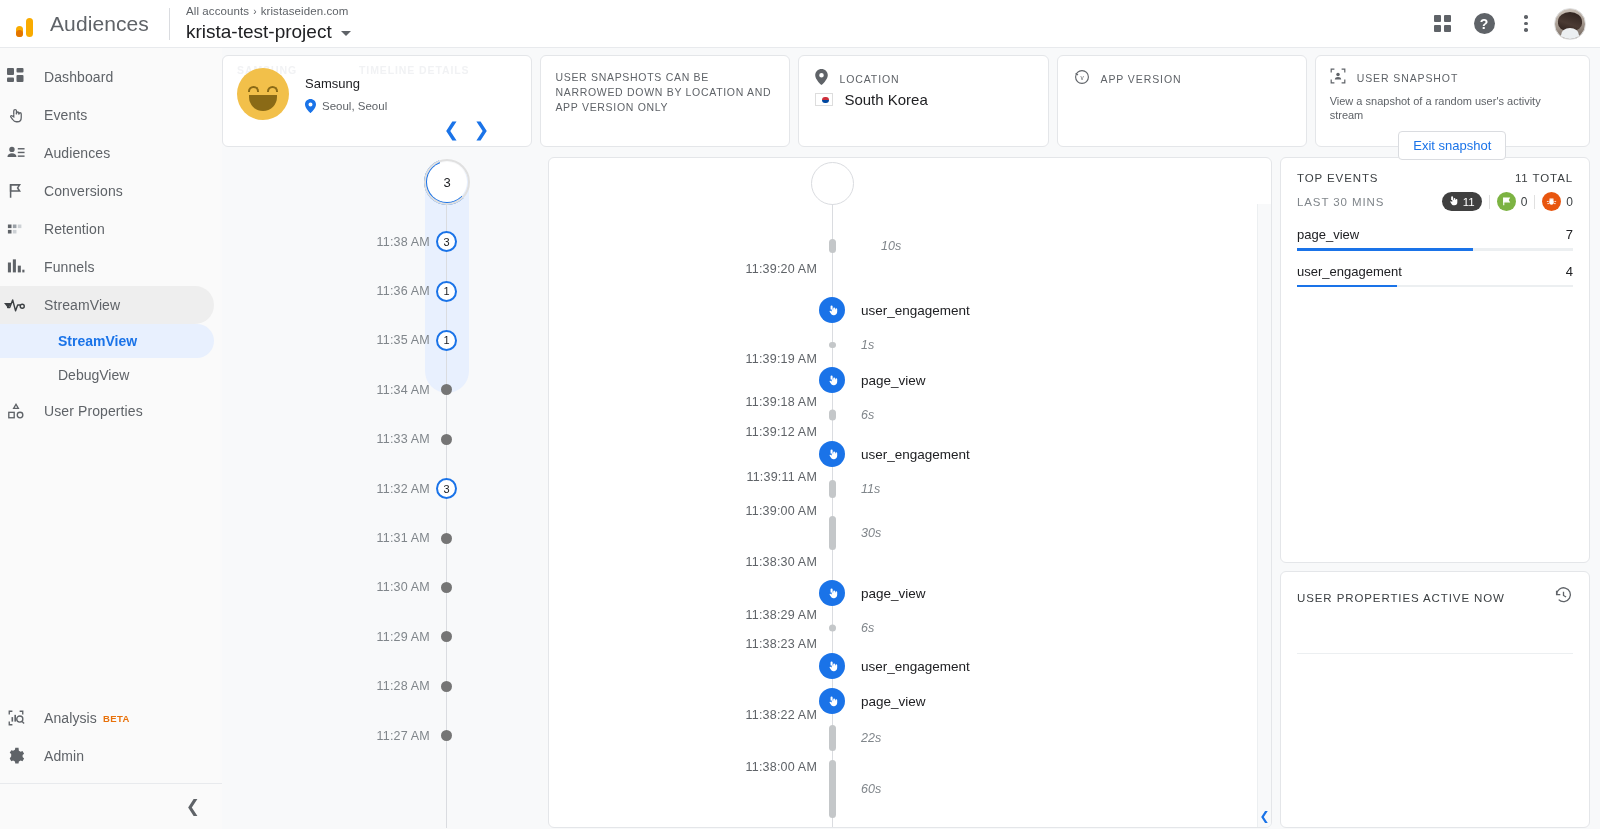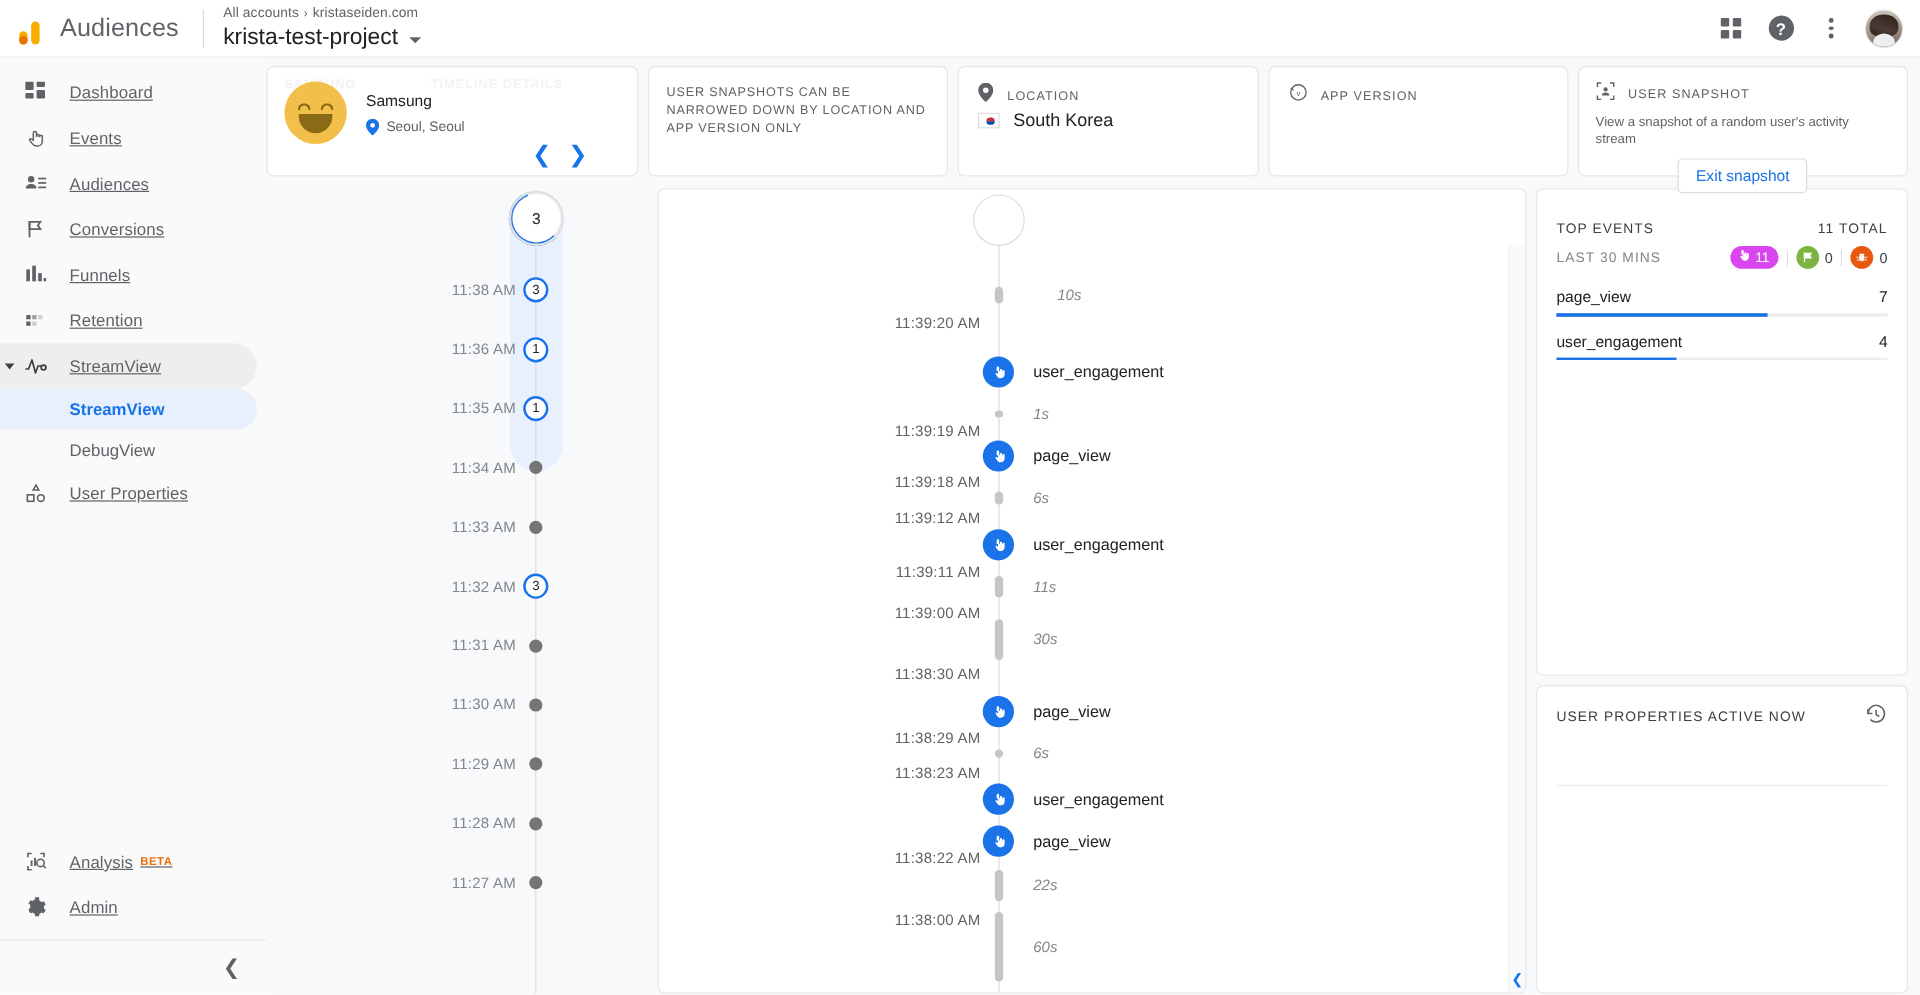--- a/index.html
+++ b/index.html
@@ -45,23 +45,23 @@
   .avatar::before { content:""; position:absolute; left:10%; top:12%; width:80%; height:62%;
     background: linear-gradient(200deg,#2b1f1b 0%,#4a3a33 60%,#2b1f1b 100%); border-radius:50% 50% 40% 40%; }
 
   
   .sidebar {
     position:absolute; top:48px; left:0; width:222px; height:781px;
     background:#fafafa; display:flex; flex-direction:column;
   }
   .nav-scroll { flex:1; padding-top:10px; overflow:hidden; }
   .nav-item {
-    display:flex; align-items:center; height:38px; padding-left:18px;
+    display:flex; align-items:center; height:38px; padding-left:4px;
     border-radius:0 19px 19px 0; margin-right:8px; cursor:pointer;
-    font-size:14px; color:#5f6368; letter-spacing:.1px; position:relative;text-decoration:underline;
+    font-size:14px; color:#5f6368; letter-spacing:.1px; position:relative;
   }
   .nav-item .ni-icon { width:24px;height:24px;display:flex;align-items:center;justify-content:center;margin-right:16px;flex:0 0 24px; }
   .nav-item.expanded { background:#eeeeee; }
   .nav-sub {
     display:flex; align-items:center; height:34px; padding-left:58px;
     border-radius:0 17px 17px 0; margin-right:8px; cursor:pointer;
     font-size:14px; color:#5f6368;
   }
   .nav-sub.active { background:#e8f0fe; color:#1a73e8; font-weight:bold; }
   .expander { position:absolute; left:4px; width:0;height:0;
@@ -141,27 +141,27 @@
   .sv-gapbar { position:absolute; left:280px; width:7px; border-radius:4px; background:#c4c7c9; transform:translateY(-50%); }
   .sv-gaplbl { position:absolute; left:312px; font-size:12.5px; color:#80868b; font-style:italic; transform:translateY(-50%); }
   .sv-collapse { position:absolute; right:0; top:46px; bottom:0; width:14px; background:#f8f9fa;
     border-left:1px solid #eceff1; display:flex; align-items:center; justify-content:center; cursor:pointer; }
   .sv-collapse span { color:#1a73e8; font-size:12px; position:relative; top:300px; }
 
   
   .right-col { width:310px; flex:0 0 310px; margin-left:8px; display:flex; flex-direction:column; gap:8px; }
   .panel { background:#fff; border:1px solid #e4e6e9; border-radius:6px; padding:14px 16px; }
   .te-panel { height:406px; }
-  .te-top { display:flex; justify-content:space-between; align-items:flex-end;margin-top:13px; }
+  .te-top { display:flex; justify-content:space-between; align-items:flex-end; }
   .te-title { font-size:11.5px; letter-spacing:.9px; color:#3c4043; }
   .te-total { font-size:11.5px; letter-spacing:.9px; color:#3c4043; }
   .te-sub { display:flex; justify-content:space-between; align-items:center; margin-top:8px; }
   .te-last { font-size:11.5px; letter-spacing:.9px; color:#80868b; }
   .te-badges { display:flex; align-items:center; gap:7px; }
-  .pill { background:#d946ef; border-radius:11px; height:19px; display:flex; align-items:center; padding:0 7px 0 4px; gap:4px; }
+  .pill { background:#404040; border-radius:11px; height:19px; display:flex; align-items:center; padding:0 7px 0 4px; gap:4px; }
   .pill .cnt { color:#fff; font-size:11.5px; }
   .mini-circ { width:19px;height:19px;border-radius:50%;display:flex;align-items:center;justify-content:center; }
   .mini-circ.green { background:#7cb342; } .mini-circ.orange { background:#e8560f; }
   .badge-grp { display:flex; align-items:center; gap:5px; }
   .badge-num { font-size:12px; color:#3c4043; }
   .vdiv { width:1px; height:14px; background:#e0e0e0; }
   .ev-list { margin-top:16px; }
   .ev-item { margin-bottom:13px; }
   .ev-item-row { display:flex; justify-content:space-between; align-items:baseline; }
   .ev-name { font-size:13px; color:#202124; }
@@ -261,40 +261,40 @@
             <path d="M4 2.5v15"></path>
             <path d="M4 3.2h10l-2.2 3.4L14 10H4z"></path>
           </svg>
       </span>
       <span>Conversions</span>
     </div>
 
     <div class="nav-item">
       <span class="ni-icon">
         <svg width="18" height="18" viewBox="0 0 20 20">
-            <rect x="1" y="5" width="3.4" height="11" fill="#5f6368"></rect>
-            <rect x="6.5" y="1.5" width="3.4" height="14.5" fill="#5f6368"></rect>
-            <rect x="12" y="8.5" width="3.4" height="7.5" fill="#5f6368"></rect>
-            <rect x="17" y="13" width="2.4" height="3" fill="#5f6368"></rect>
-          </svg>
-      </span>
-      <span>Funnels</span>
-    </div>
-
-    <div class="nav-item">
-      <span class="ni-icon">
-        <svg width="18" height="18" viewBox="0 0 20 20">
             <rect x="1" y="5" width="4" height="4" fill="#5f6368"></rect>
             <rect x="6.5" y="5" width="4" height="4" fill="#9aa0a6"></rect>
             <rect x="12" y="5" width="4" height="4" fill="#cdd1d5"></rect>
             <rect x="1" y="11" width="4" height="4" fill="#5f6368"></rect>
             <rect x="6.5" y="11" width="4" height="4" fill="#cdd1d5"></rect>
           </svg>
       </span>
       <span>Retention</span>
+    </div>
+
+    <div class="nav-item">
+      <span class="ni-icon">
+        <svg width="18" height="18" viewBox="0 0 20 20">
+            <rect x="1" y="5" width="3.4" height="11" fill="#5f6368"></rect>
+            <rect x="6.5" y="1.5" width="3.4" height="14.5" fill="#5f6368"></rect>
+            <rect x="12" y="8.5" width="3.4" height="7.5" fill="#5f6368"></rect>
+            <rect x="17" y="13" width="2.4" height="3" fill="#5f6368"></rect>
+          </svg>
+      </span>
+      <span>Funnels</span>
     </div>
 
     <div class="nav-item expanded">
       <span class="expander"></span>
       <span class="ni-icon">
         <svg width="20" height="18" viewBox="0 0 24 20" fill="none" stroke="#3c4043" stroke-width="1.7" stroke-linecap="round" stroke-linejoin="round">
             <path d="M2 13h2.5L8 4l3.5 13L14 10h2.5"></path>
             <circle cx="19.5" cy="11.5" r="2.4"></circle>
           </svg>
       </span>

